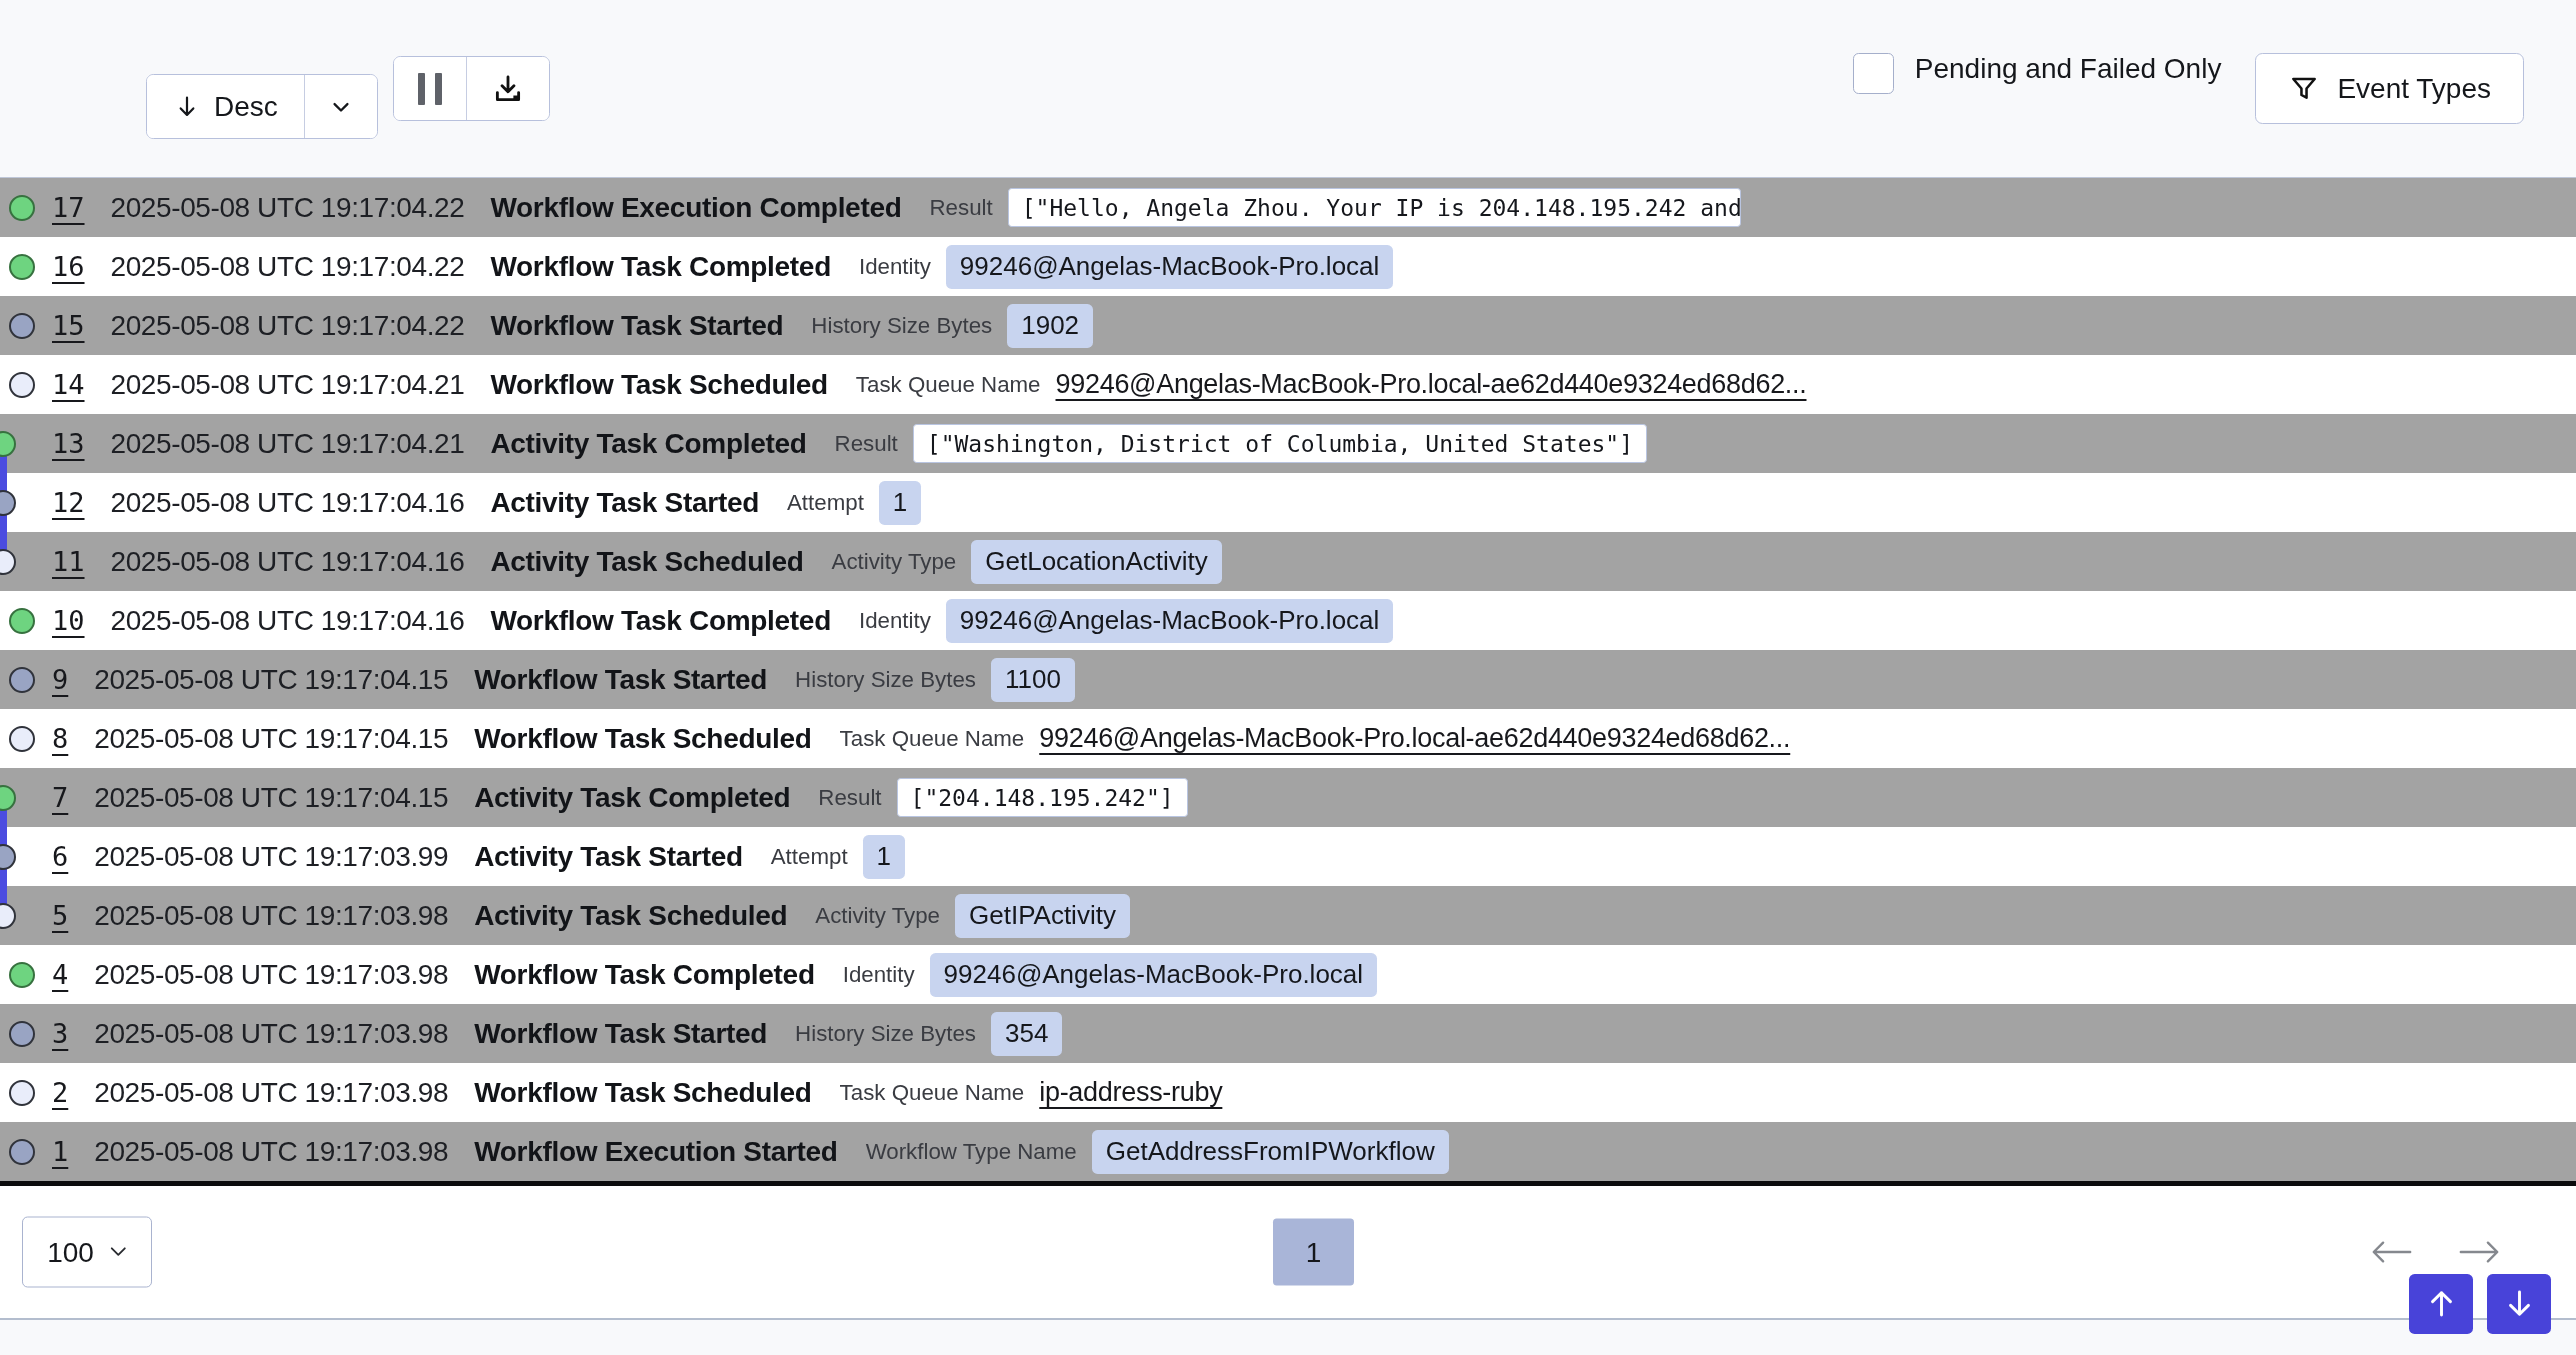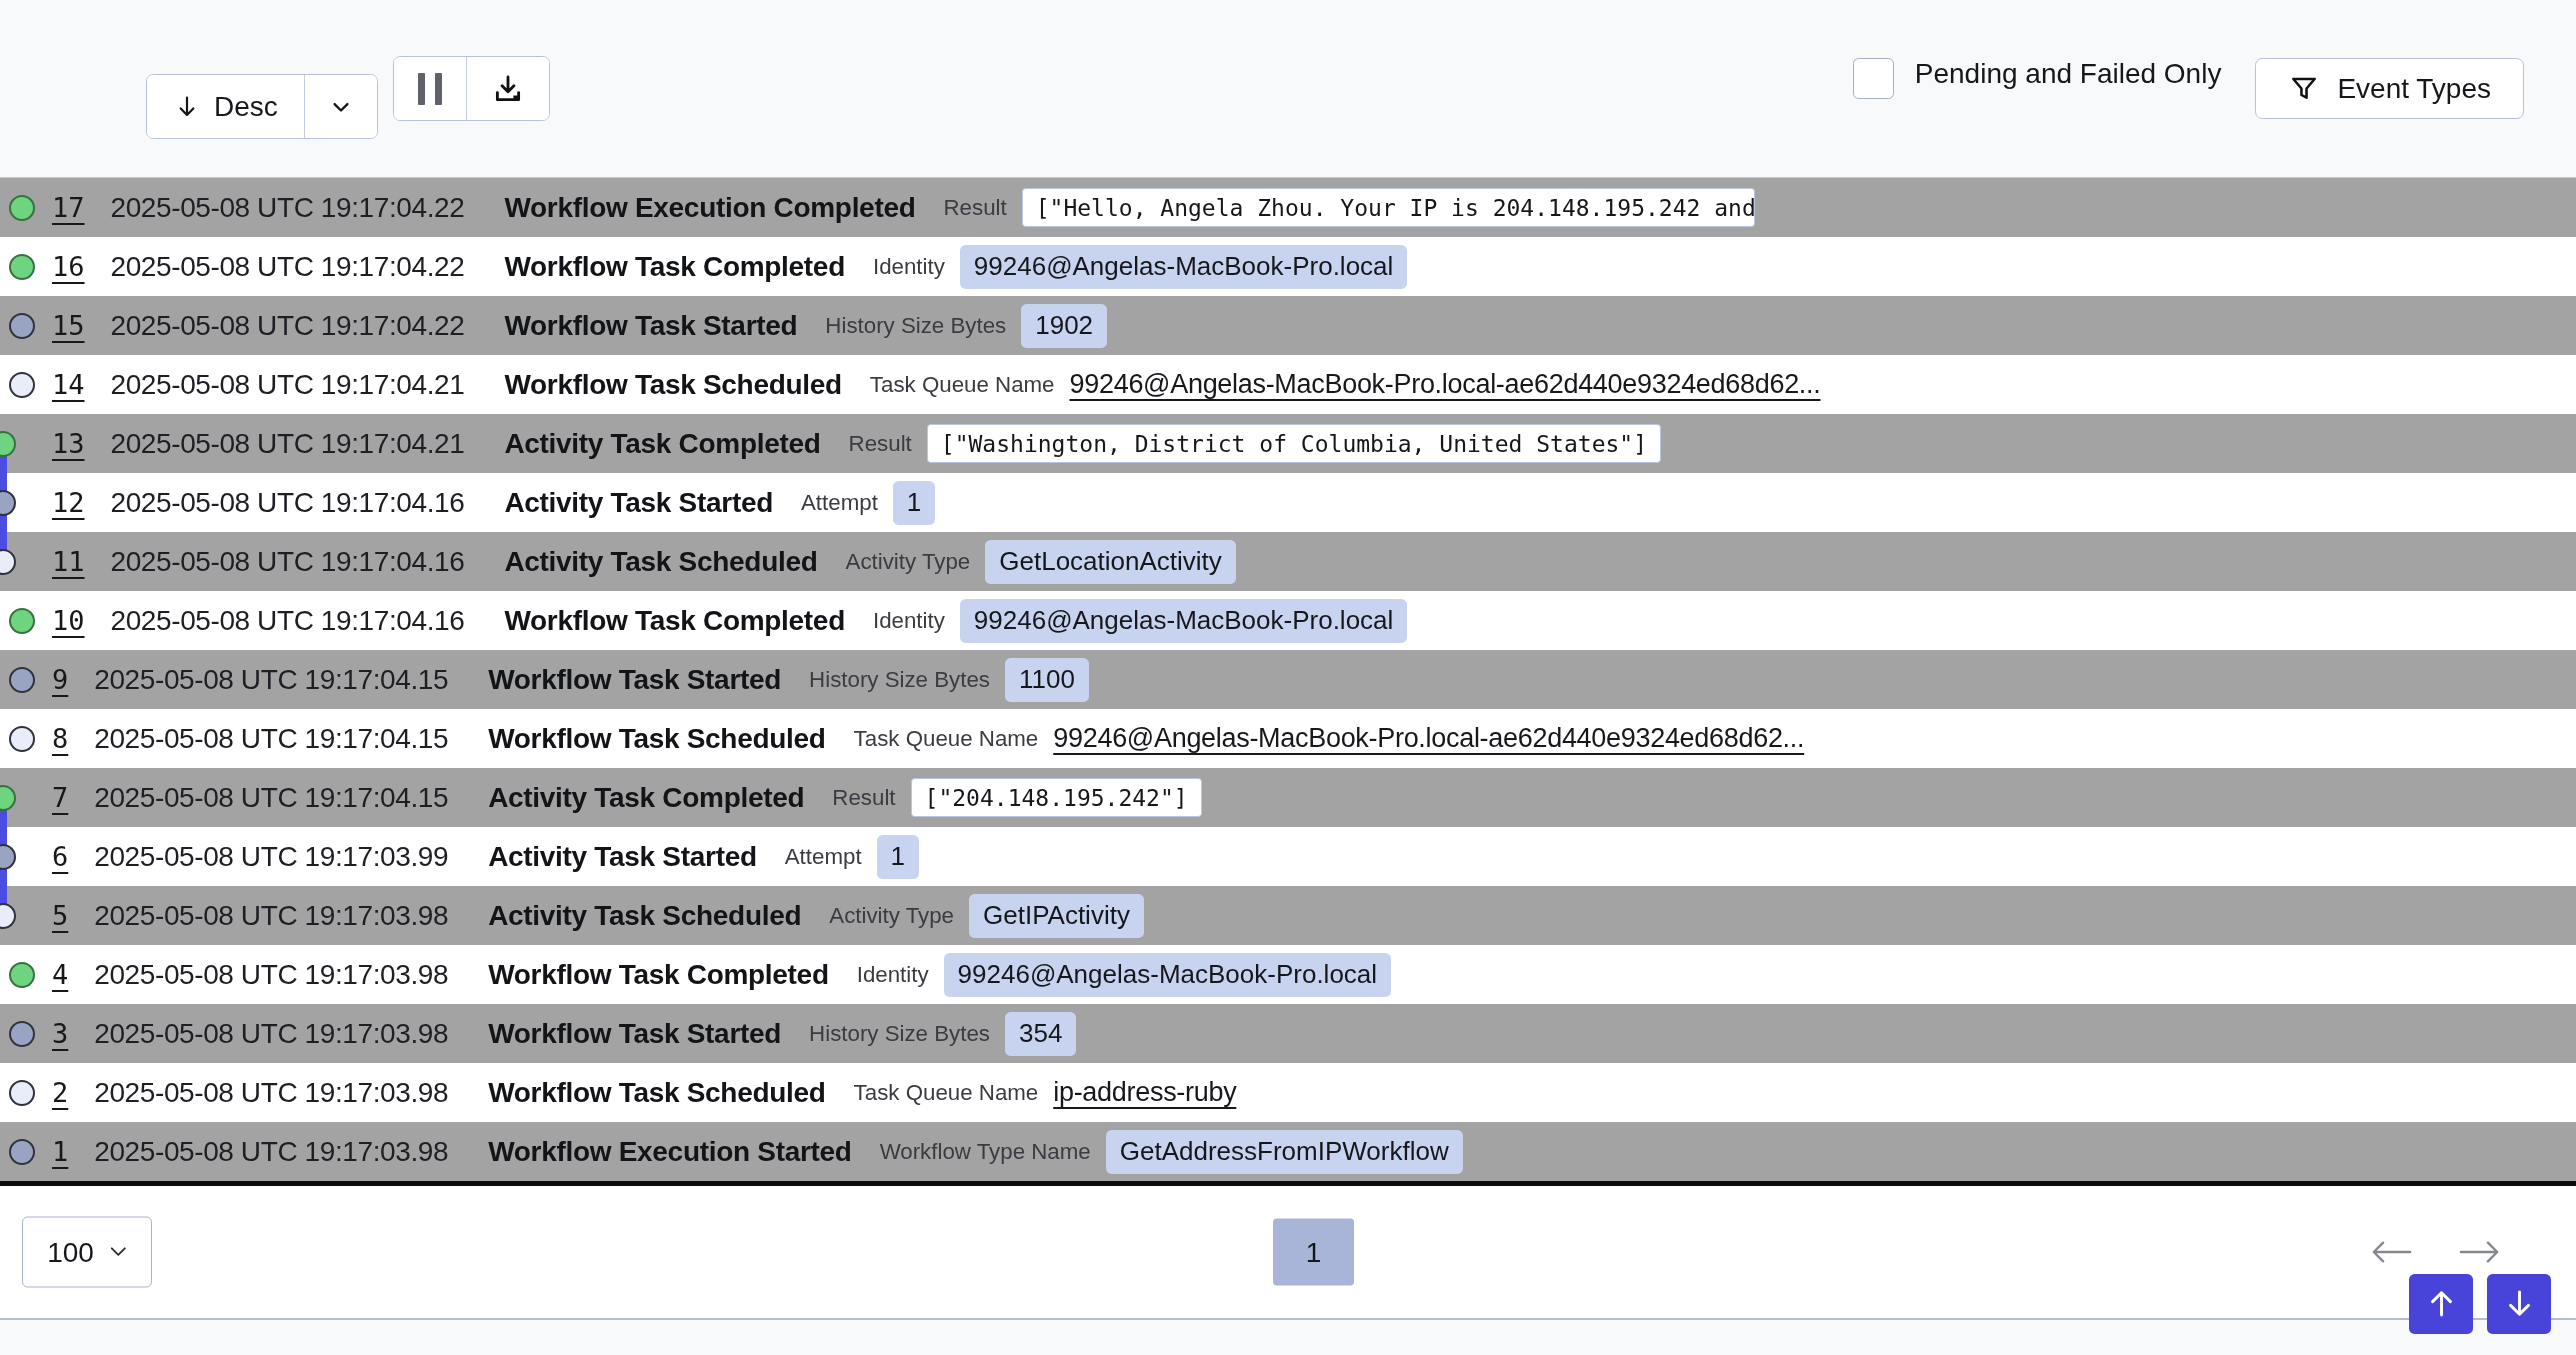--- a/index.html
+++ b/index.html
@@ -25,39 +25,39 @@
   .sort-group{margin-left:70px;margin-top:36px;}
   .seg.sort-main{gap:13px;padding:0 26px;}
   .seg.sort-caret{padding:0 22.3px;}
   .icon-group{margin-left:15px;}
   .seg.icon-seg{padding:0 24px;}
   .pause-bars{display:inline-flex;gap:10.2px;}
   .pause-bars i{display:block;width:6.5px;height:32px;background:#5f6269;border-radius:0.9px;}
   .right-cluster{margin-left:auto;display:flex;align-items:flex-start;}
   .checkbox{width:41px;height:41px;background:#fff;border:1.9px solid #a5afcb;border-radius:5.6px;box-sizing:border-box;cursor:pointer;}
   .chk-label{margin-left:20.5px;font-size:28px;}
-  .event-types-btn{margin-left:34px;height:61px;display:inline-flex;align-items:center;gap:17px;background:#fff;border:1.9px solid #b7c0dc;border-radius:7.4px;padding:0 32px;font-size:28px;cursor:pointer;box-sizing:border-box;}
+  .event-types-btn{margin-left:34px;height:71px;display:inline-flex;align-items:center;gap:17px;background:#fff;border:1.9px solid #b7c0dc;border-radius:7.4px;padding:0 32px;font-size:28px;cursor:pointer;box-sizing:border-box;}
   
   .table-wrap{position:absolute;top:177px;left:0;right:0;height:1004px;background:#fff;border-top:1.9px solid #bfc7d8;box-sizing:border-box;overflow:hidden;}
   .main-line{position:absolute;left:18.6px;top:0;bottom:0;width:7.4px;background:var(--accent);}
   .rows{position:absolute;inset:0;display:flex;flex-direction:column;}
   .row{position:relative;height:59px;flex:0 0 59px;display:flex;align-items:center;padding-left:52px;box-sizing:border-box;}
   .row.odd{background:#a3a3a3;}
   .row.even{background:#ffffff;}
   .dot{position:absolute;left:9.3px;top:50%;margin-top:-13px;width:26px;height:26px;border-radius:50%;box-sizing:border-box;border:2.8px solid #30333b;}
   .dot.completed{background:var(--dot-green);border-color:#37713f;}
   .dot.started{background:var(--dot-slate);}
   .dot.scheduled{background:var(--dot-light);}
   .dot.on-branch{left:-10.2px;}
   .branch-seg{position:absolute;left:0;width:6.5px;background:var(--accent);}
   .branch-seg.start{top:50%;bottom:0;}
   .branch-seg.mid{top:0;bottom:0;}
   .branch-seg.end{top:0;height:50%;}
   .eid{font-family:"DejaVu Sans Mono",monospace;font-size:27px;color:#17181c;text-decoration:underline;text-underline-offset:5.6px;margin-right:26px;cursor:pointer;}
-  .etime{font-size:28px;color:#1d1f24;letter-spacing:-0.4px;margin-right:40px;white-space:nowrap;}
+  .etime{font-size:28px;color:#1d1f24;letter-spacing:-0.4px;margin-right:26px;white-space:nowrap;}
   .ename{font-size:28px;font-weight:700;color:#121418;letter-spacing:-0.3px;margin-right:28px;white-space:nowrap;}
   .dlabel{font-size:22.3px;color:#3a3c42;margin-right:15px;white-space:nowrap;}
   .badge{background:var(--badge);border-radius:5.6px;padding:6.5px 14px;font-size:26px;color:#15171c;white-space:nowrap;}
   .codebox{background:#fff;border:1.9px solid #b9c5e1;border-radius:3.7px;padding:5.6px 13px;font-family:"DejaVu Sans Mono",monospace;font-size:23px;color:#15171c;white-space:nowrap;overflow:hidden;box-sizing:border-box;}
   .codebox.clip{max-width:733px;}
   .dlink{font-size:27px;color:#17181c;text-decoration:underline;text-underline-offset:5.6px;letter-spacing:-0.3px;white-space:nowrap;cursor:pointer;}
   
   .black-divider{position:absolute;top:1181px;left:0;right:0;height:4.7px;background:#0b0b0d;}
   .footer{position:absolute;top:1186px;left:0;right:0;height:132px;background:#fff;border-bottom:2.8px solid #b3bdce;box-sizing:content-box;}
   .page-size{position:absolute;left:22.3px;top:50%;transform:translateY(-50%);width:130px;height:71px;background:#fff;border:1.9px solid #a9b3cf;border-radius:5.6px;display:flex;align-items:center;justify-content:center;gap:15px;font-size:28px;cursor:pointer;box-sizing:border-box;}

